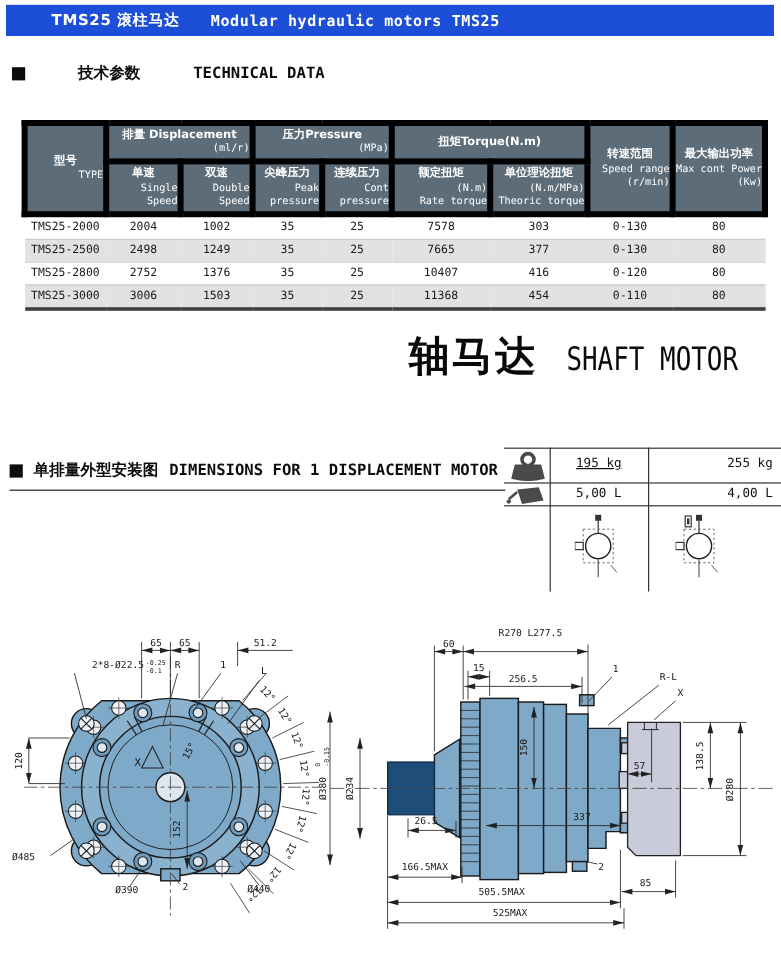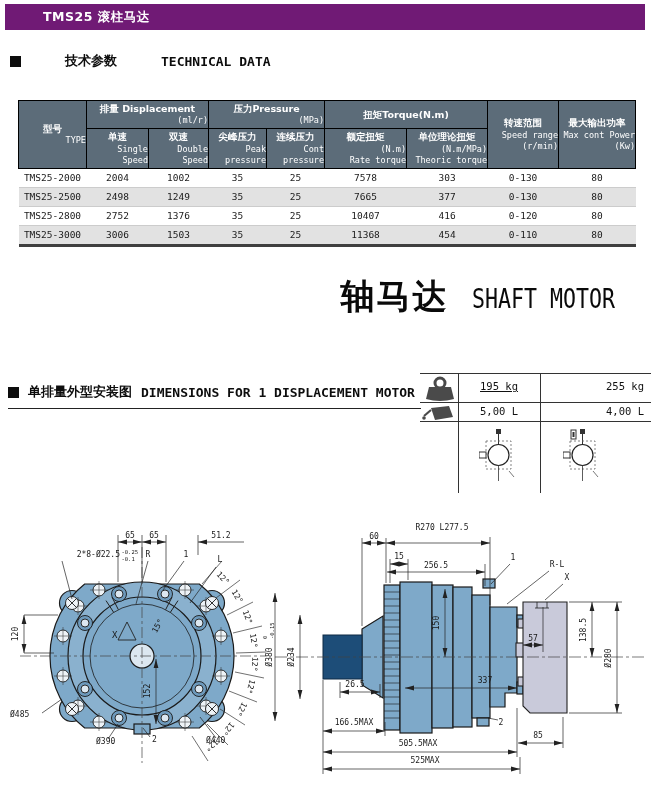--- a/index.html
+++ b/index.html
@@ -1,31 +1,31 @@
 <!DOCTYPE html>
 <html><head>
 <meta charset="utf-8">
 <style>
   html,body{margin:0;padding:0;background:#fff;}
   .page{position:relative;width:651px;height:797px;background:#ffffff;overflow:hidden;
         font-family:"DejaVu Sans Mono",monospace;color:#111;}
   .cn{font-family:"DejaVu Sans",sans-serif;}
   
-  .topbar{position:absolute;left:5px;top:4px;width:640px;height:26px;background:#701a75;
+  .topbar{position:absolute;left:5px;top:4px;width:640px;height:26px;background:#1d4ed8;
           color:#fff;display:flex;align-items:center;padding-left:38px;box-sizing:border-box;
           font-size:12.5px;font-weight:bold;letter-spacing:.5px;}
   .topbar .gap{margin-left:26px;}
   
   .sechead{position:absolute;display:flex;align-items:center;gap:9px;font-weight:bold;font-size:13px;color:#0d0d0d;}
   .sq{width:11px;height:11px;background:#0d0d0d;flex:0 0 auto;}
   #sec2{border-bottom:1.5px solid #222;padding:0 6px 7px 0;}
   
   .spec-table{position:absolute;left:18px;top:100px;width:617px;border-collapse:collapse;
               table-layout:fixed;border-bottom:3px solid #3f3f3f;}
-  .spec-table th{background:#5c6c79;color:#fff;border:1px solid #000000;font-weight:normal;
+  .spec-table th{background:#5c6c79;color:#fff;border:5px solid #000000;font-weight:normal;
                  padding:2px 0;line-height:1.3;vertical-align:middle;}
   .spec-table th .cn{font-size:9.5px;font-weight:bold;display:block;}
   .spec-table th .en{font-size:8.5px;display:block;text-align:right;}
   .spec-table td{text-align:center;font-size:9.5px;color:#1a1a1a;height:16px;border-top:1px solid #cccccc;}
   .spec-table tr.alt td{background:#e2e2e2;}
   
   .bigtitle{position:absolute;left:0;top:274px;width:100%;text-align:right;white-space:nowrap;}
   .bigtitle .cn{font-size:34px;font-weight:bold;letter-spacing:2px;color:#0a0a0a;}
   .bigtitle .en{display:inline-block;font-size:27px;color:#0a0a0a;margin-left:14px;
                 transform:scaleX(.8);transform-origin:left center;}
@@ -44,20 +44,21 @@
   svg text.t9{font-size:9px;}
   svg{position:absolute;}
 </style>
 </head>
 <body>
 
 <div class="page">
 
   <div class="topbar">
     <span class="cn">TMS25 滚柱马达</span>
+    <span class="gap">Modular hydraulic motors TMS25</span>
   </div>
 
   <div class="sechead" id="sec1" style="left:10px;top:52px;gap:44px;">
     <span class="sq"></span>
     <span class="cn">技术参数</span>
     <span>TECHNICAL DATA</span>
   </div>
 
   <table class="spec-table">
     <colgroup>

